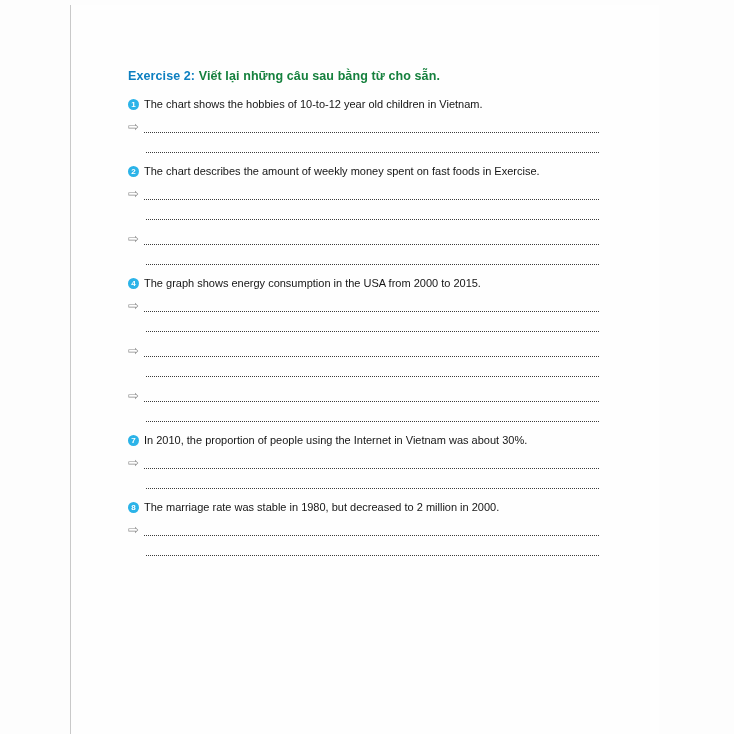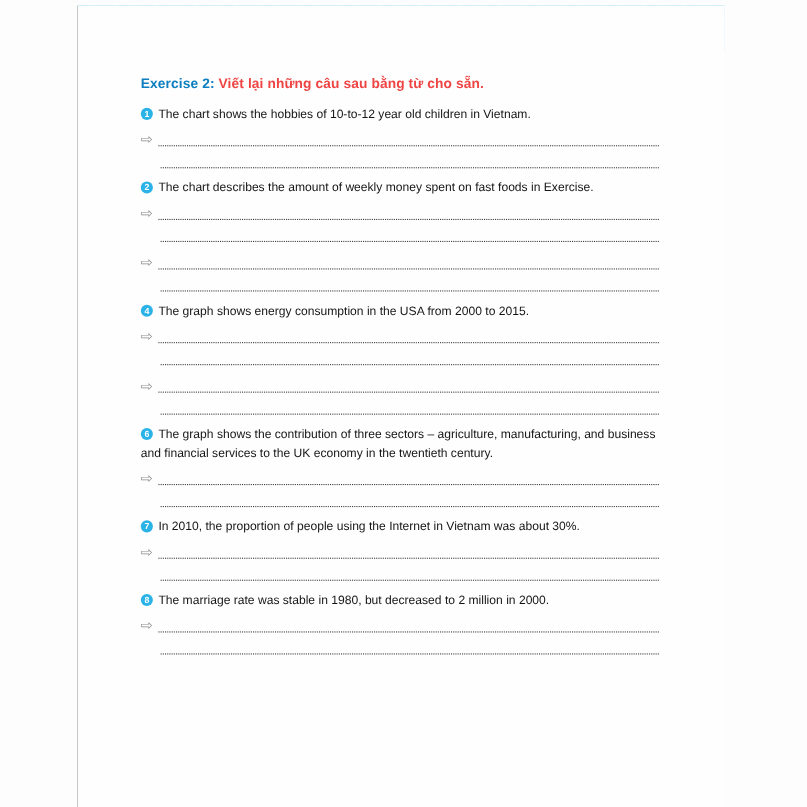--- a/index.html
+++ b/index.html
@@ -42,21 +42,21 @@
   .content {
     padding: 64px 60px 0 57px;
   }
   .title {
     font-size: 12.5px;
     font-weight: bold;
     margin-bottom: 13px;
     letter-spacing: 0.1px;
   }
   .title-prefix { color: #0d7fc0; }
-  .title-text { color: #ef4444; }
+  .title-text { color: #15803d; }
   .item { margin-bottom: 10px; }
   .sentence {
     font-size: 11px;
     line-height: 17px;
     color: #151515;
     margin-bottom: 2px;
   }
   .badge {
     display: inline-block;
     width: 11px; height: 11px;
@@ -155,23 +155,20 @@
     <div class="answer-row">
       <span class="arrow">⇨</span>
       <span class="dots"></span>
     </div>
     <div class="answer-row second">
       <span class="dots"></span>
     </div>
   </div>
 
   <div class="item">
-    <div class="sentence">
-      <span class="badge">6</span><span>The graph shows the contribution of three sectors – agriculture, manufacturing, and business and financial services to the UK economy in the twentieth century.</span>
-    </div>
     <div class="answer-row">
       <span class="arrow">⇨</span>
       <span class="dots"></span>
     </div>
     <div class="answer-row second">
       <span class="dots"></span>
     </div>
   </div>
 
   <div class="item">

